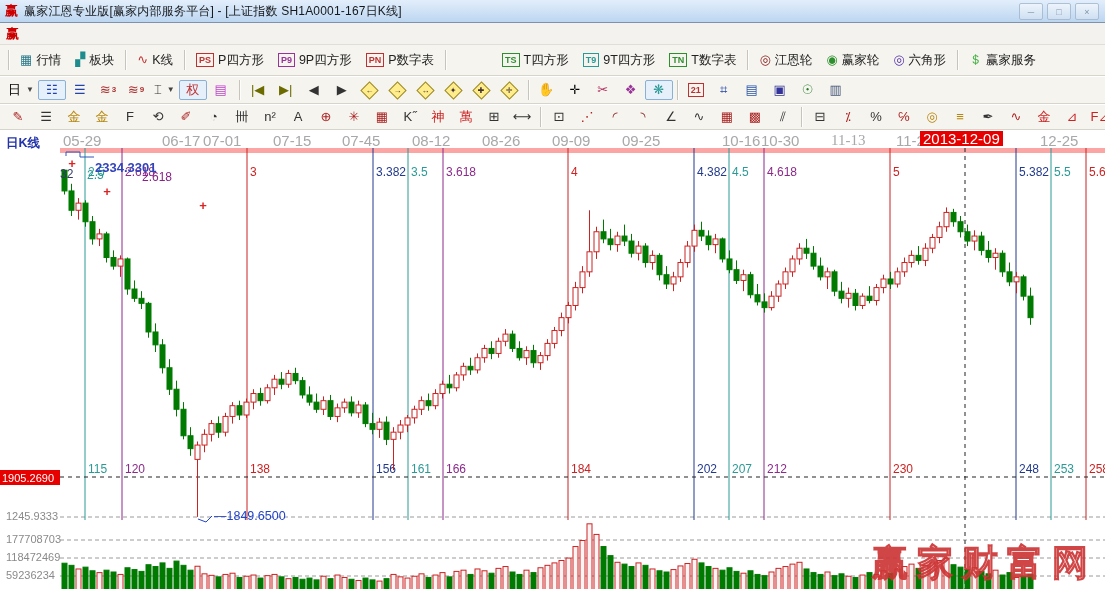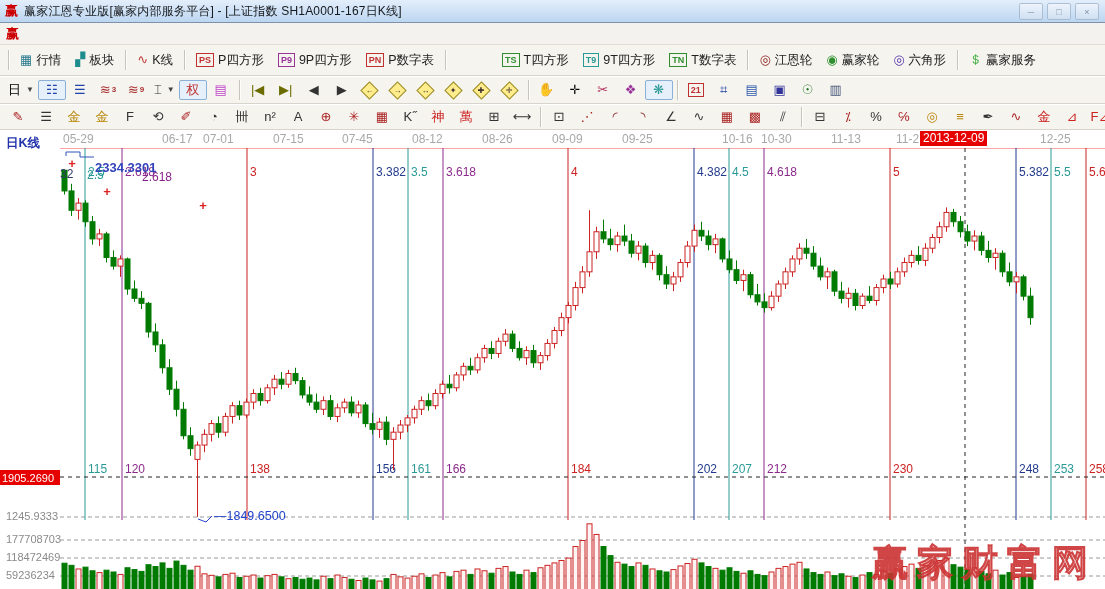--- a/index.html
+++ b/index.html
@@ -37,21 +37,21 @@
   .drop{font-size:8px;color:#444;margin-left:1px}
   .dia{width:11px;height:11px;transform:rotate(45deg);background:#ffec8a;border:1px solid #9a8b30;
        display:flex;align-items:center;justify-content:center;margin:2px 3px;flex:none}
   .dia span{transform:rotate(-45deg);font-size:8px;color:#433;line-height:1}
   
   .left-axis{position:absolute;left:0;top:131px;width:60px;height:538px;background:#fff;font-size:11px}
   .period-label{position:absolute;left:6px;top:4px;color:#2233aa;font-size:12.5px;font-weight:bold}
   .axis-num{position:absolute;left:6px;color:#8a8a8a;white-space:nowrap}
   .price-marker{position:absolute;left:0;top:339px;width:58px;height:15px;background:#e60000;
      color:#fff;display:flex;align-items:center;padding-left:2px;font-size:11px}
-  .date-axis{position:absolute;left:60px;top:131px;width:1045px;height:17px;border-bottom:1px solid #fca5a5;font-size:12px}
+  .date-axis{position:absolute;left:60px;top:131px;width:1045px;height:17px;border-bottom:5px solid #fca5a5;font-size:15px}
   .date-tick{position:absolute;top:1px;color:#a8a8a8;white-space:nowrap}
   .date-tick.hl{background:#e60000;color:#fff;padding:0 3px;top:0;line-height:15px}
   #chartSvg{position:absolute;left:60px;top:148px;width:1045px;height:441px;display:block}
 </style>
 </head>
 <body>
 
 <div class="titlebar">
   <span class="logo">赢</span>
   <span class="title-text">赢家江恩专业版[赢家内部服务平台] - [上证指数  SH1A0001-167日K线]</span>
@@ -370,21 +370,21 @@
     <span class="date-tick" style="left: 73px; margin-left: 29px;">06-17</span>
     <span class="date-tick" style="left: 143px;">07-01</span>
     <span class="date-tick" style="left: 213px;">07-15</span>
     <span class="date-tick" style="left: 282px;">07-45</span>
     <span class="date-tick" style="left: 352px;">08-12</span>
     <span class="date-tick" style="left: 422px;">08-26</span>
     <span class="date-tick" style="left: 492px;">09-09</span>
     <span class="date-tick" style="left: 562px;">09-25</span>
     <span class="date-tick" style="left: 662px;">10-16</span>
     <span class="date-tick" style="left: 701px;">10-30</span>
-    <span class="date-tick" style="left: 771px;">11-13</span>
+    <span class="date-tick" style="left: 771px; font-family: Liberation Serif, serif;">11-13</span>
     <span class="date-tick" style="left: 836px;">11-27</span>
     <span class="date-tick hl" style="left: 860px;">2013-12-09</span>
     <span class="date-tick" style="left: 980px;">12-25</span>
   </div>
 
 <svg id="chartSvg" viewBox="0 0 1045 441">
     <line x1="0" y1="369" x2="1045" y2="369" stroke="#9a9a9a" stroke-width="1" stroke-dasharray="4 3"></line>
     <line x1="0" y1="392" x2="1045" y2="392" stroke="#9a9a9a" stroke-width="1" stroke-dasharray="4 3"></line>
     <line x1="0" y1="410" x2="1045" y2="410" stroke="#9a9a9a" stroke-width="1" stroke-dasharray="4 3"></line>
     <line x1="0" y1="428" x2="1045" y2="428" stroke="#9a9a9a" stroke-width="1" stroke-dasharray="4 3"></line>

